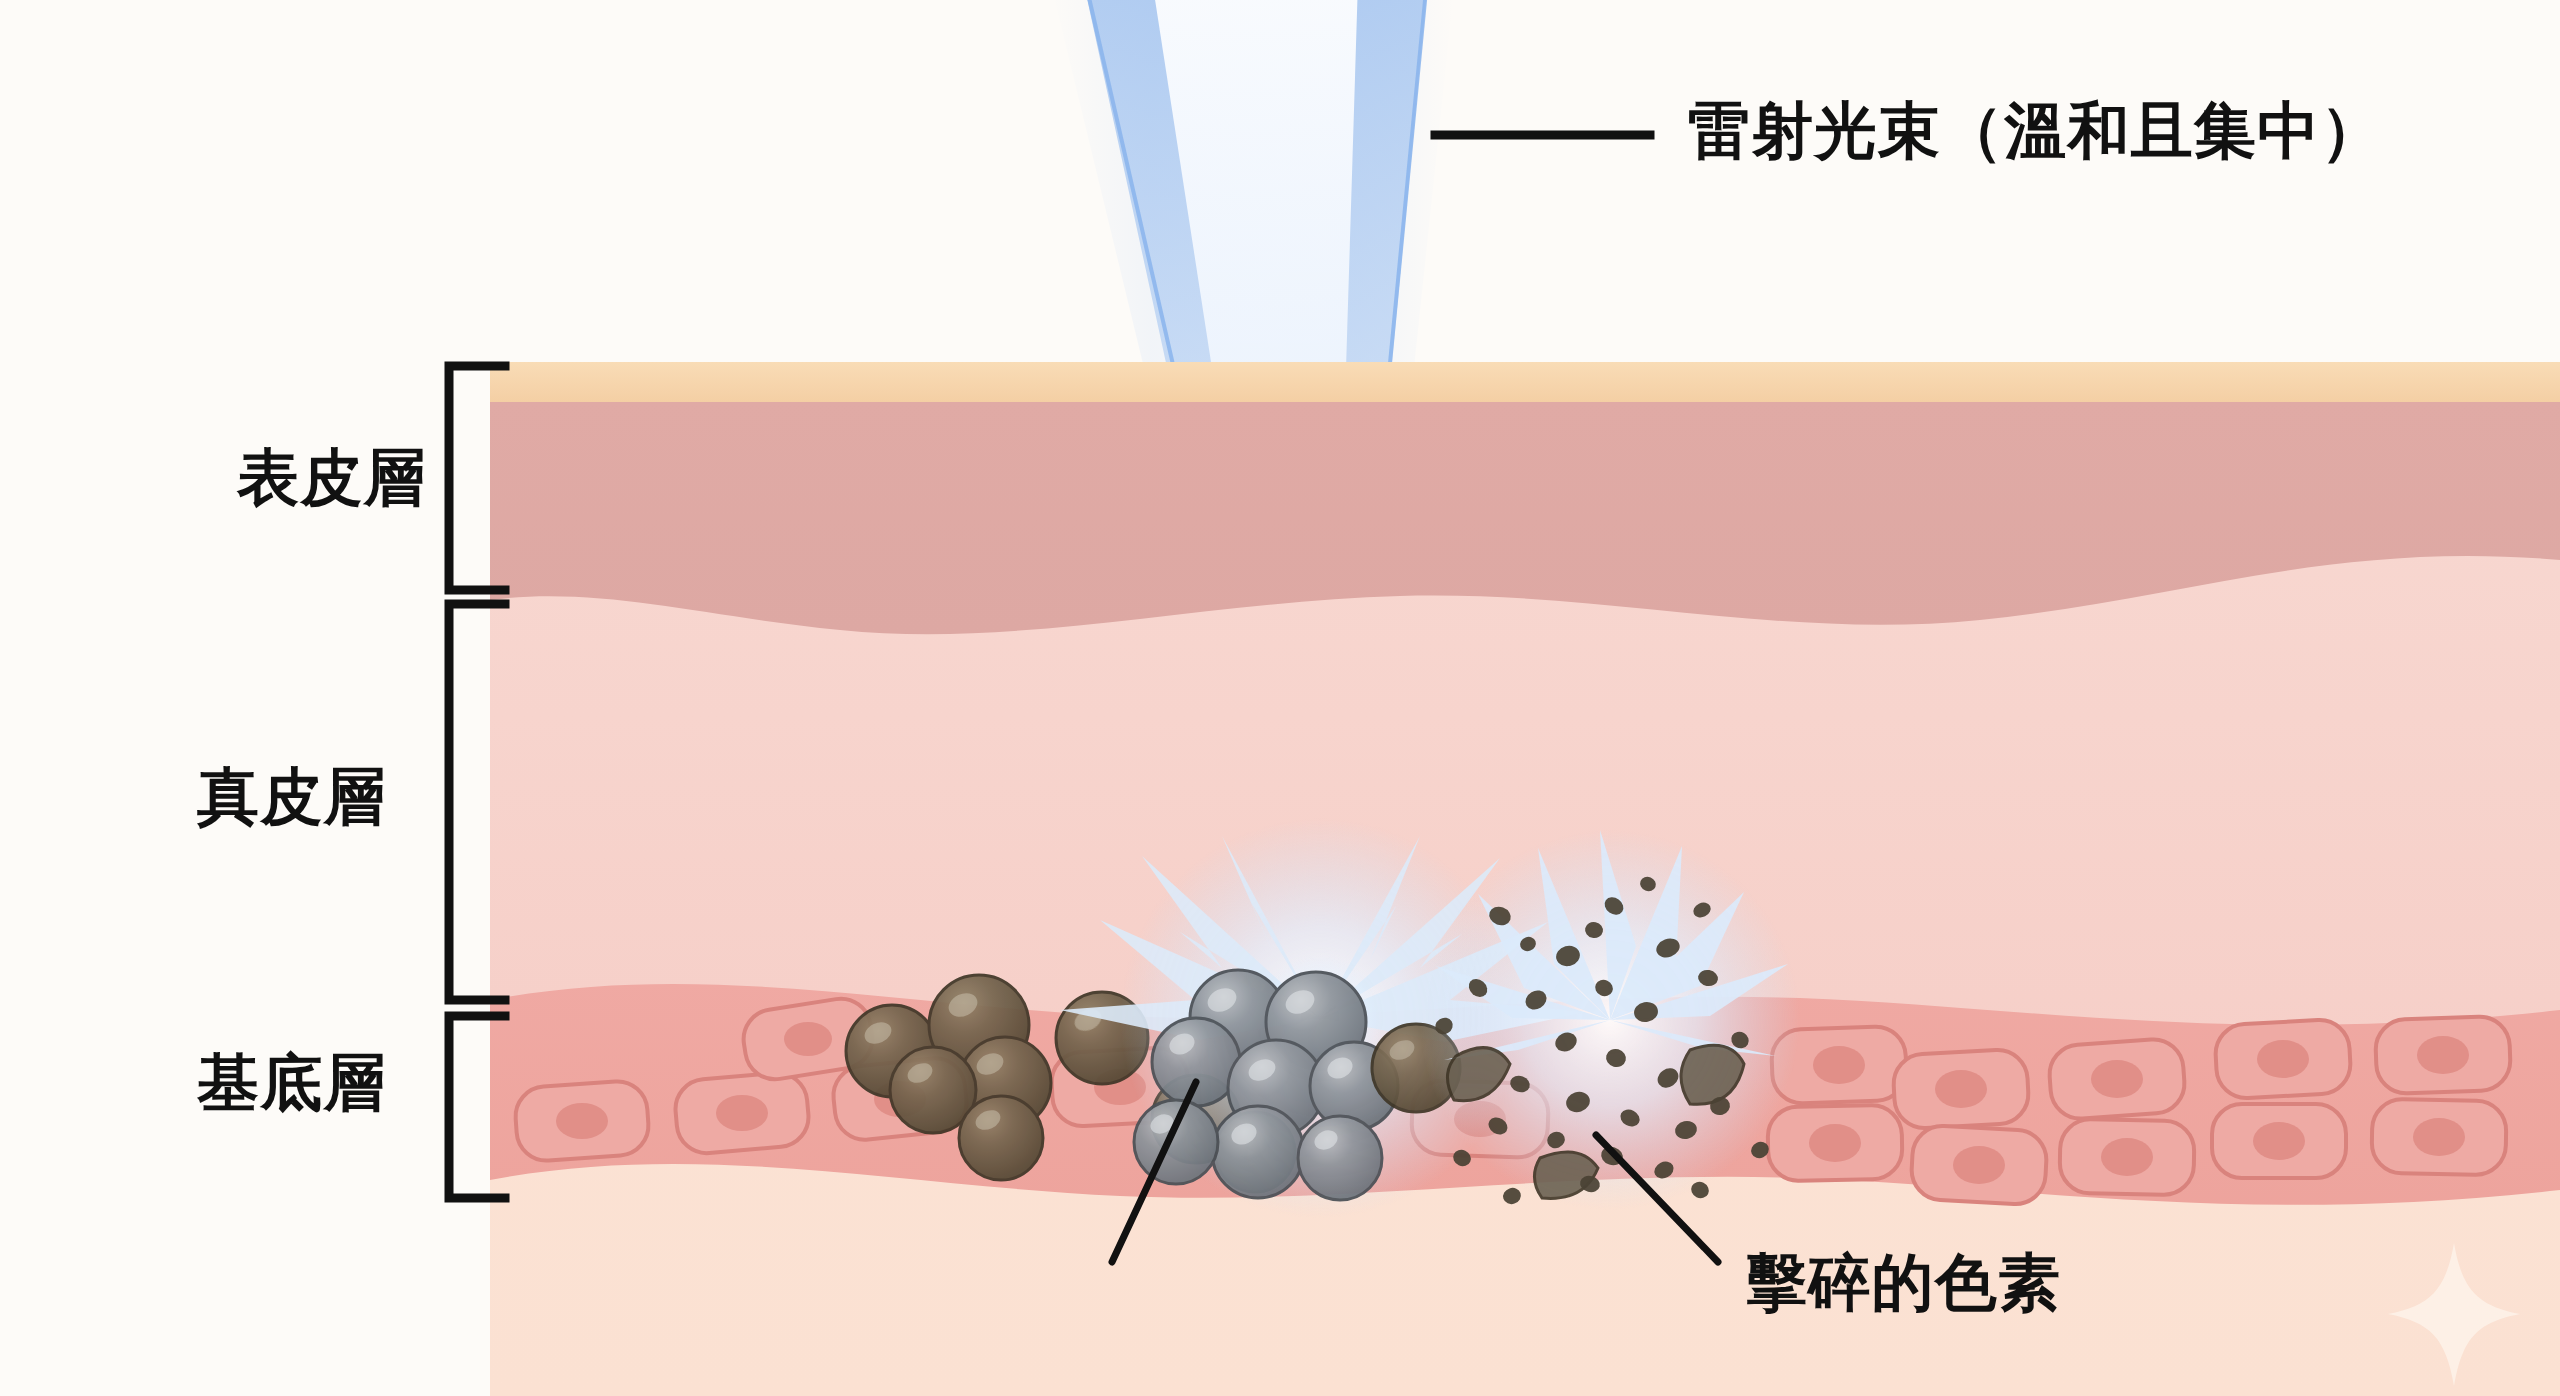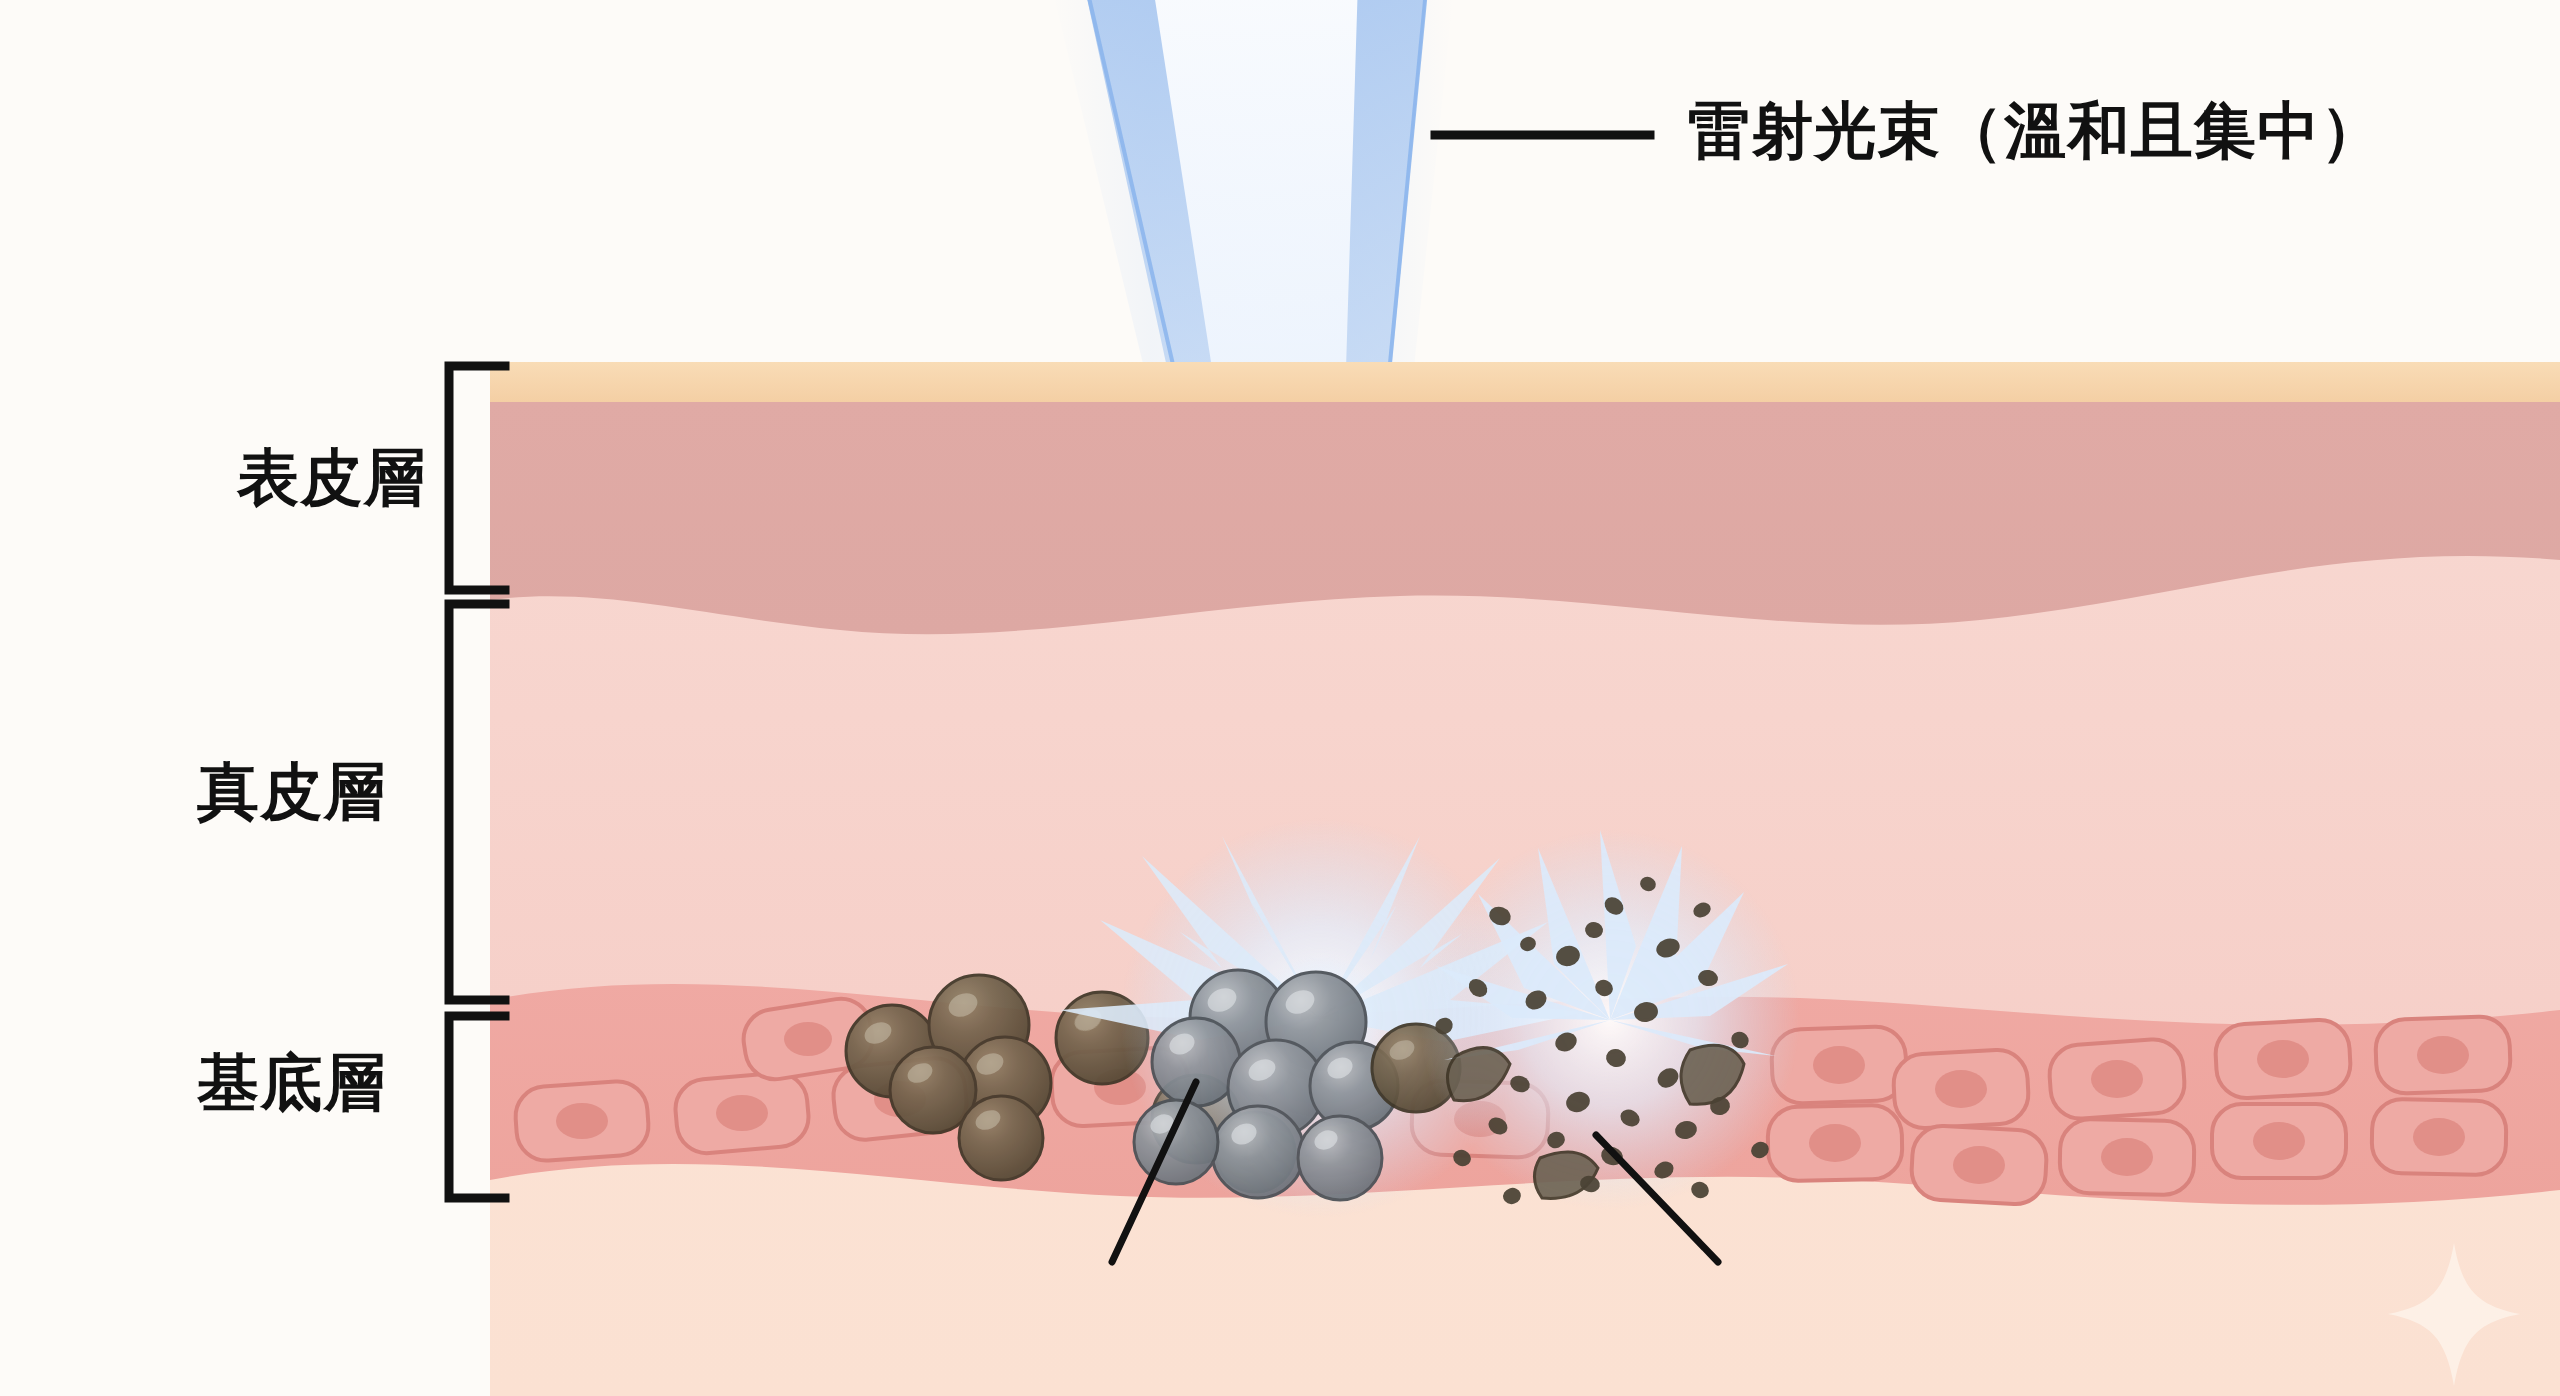--- a/index.html
+++ b/index.html
@@ -339,19 +339,20 @@
              C 2462,1290 2478,1306 2520,1314
              C 2478,1322 2462,1338 2454,1386
              C 2446,1338 2430,1322 2388,1314
              C 2430,1306 2446,1290 2454,1243 Z" fill="#fdf0e6"></path>
   </svg>
 
   <div class="label beam-label" style="left:1688px; top:100px;">雷射光束（溫和且集中）</div>
 
   <div class="label layer-label" style="left:197px; top:447px;margin-left:40px;">表皮層</div>
 
-  <div class="label layer-label" style="left:197px; top:766px;font-family:Liberation Mono, monospace;">真皮層</div>
+  <div class="label layer-label" style="left:197px; top:766px;">真皮層</div>
 
   <div class="label layer-label" style="left:197px; top:1052px;">基底層</div>
 
 
+  <div class="label callout-label" style="left:1745px; top:1252px;">擊碎的色素</div>
 
 </div>
 
 </body></html>

